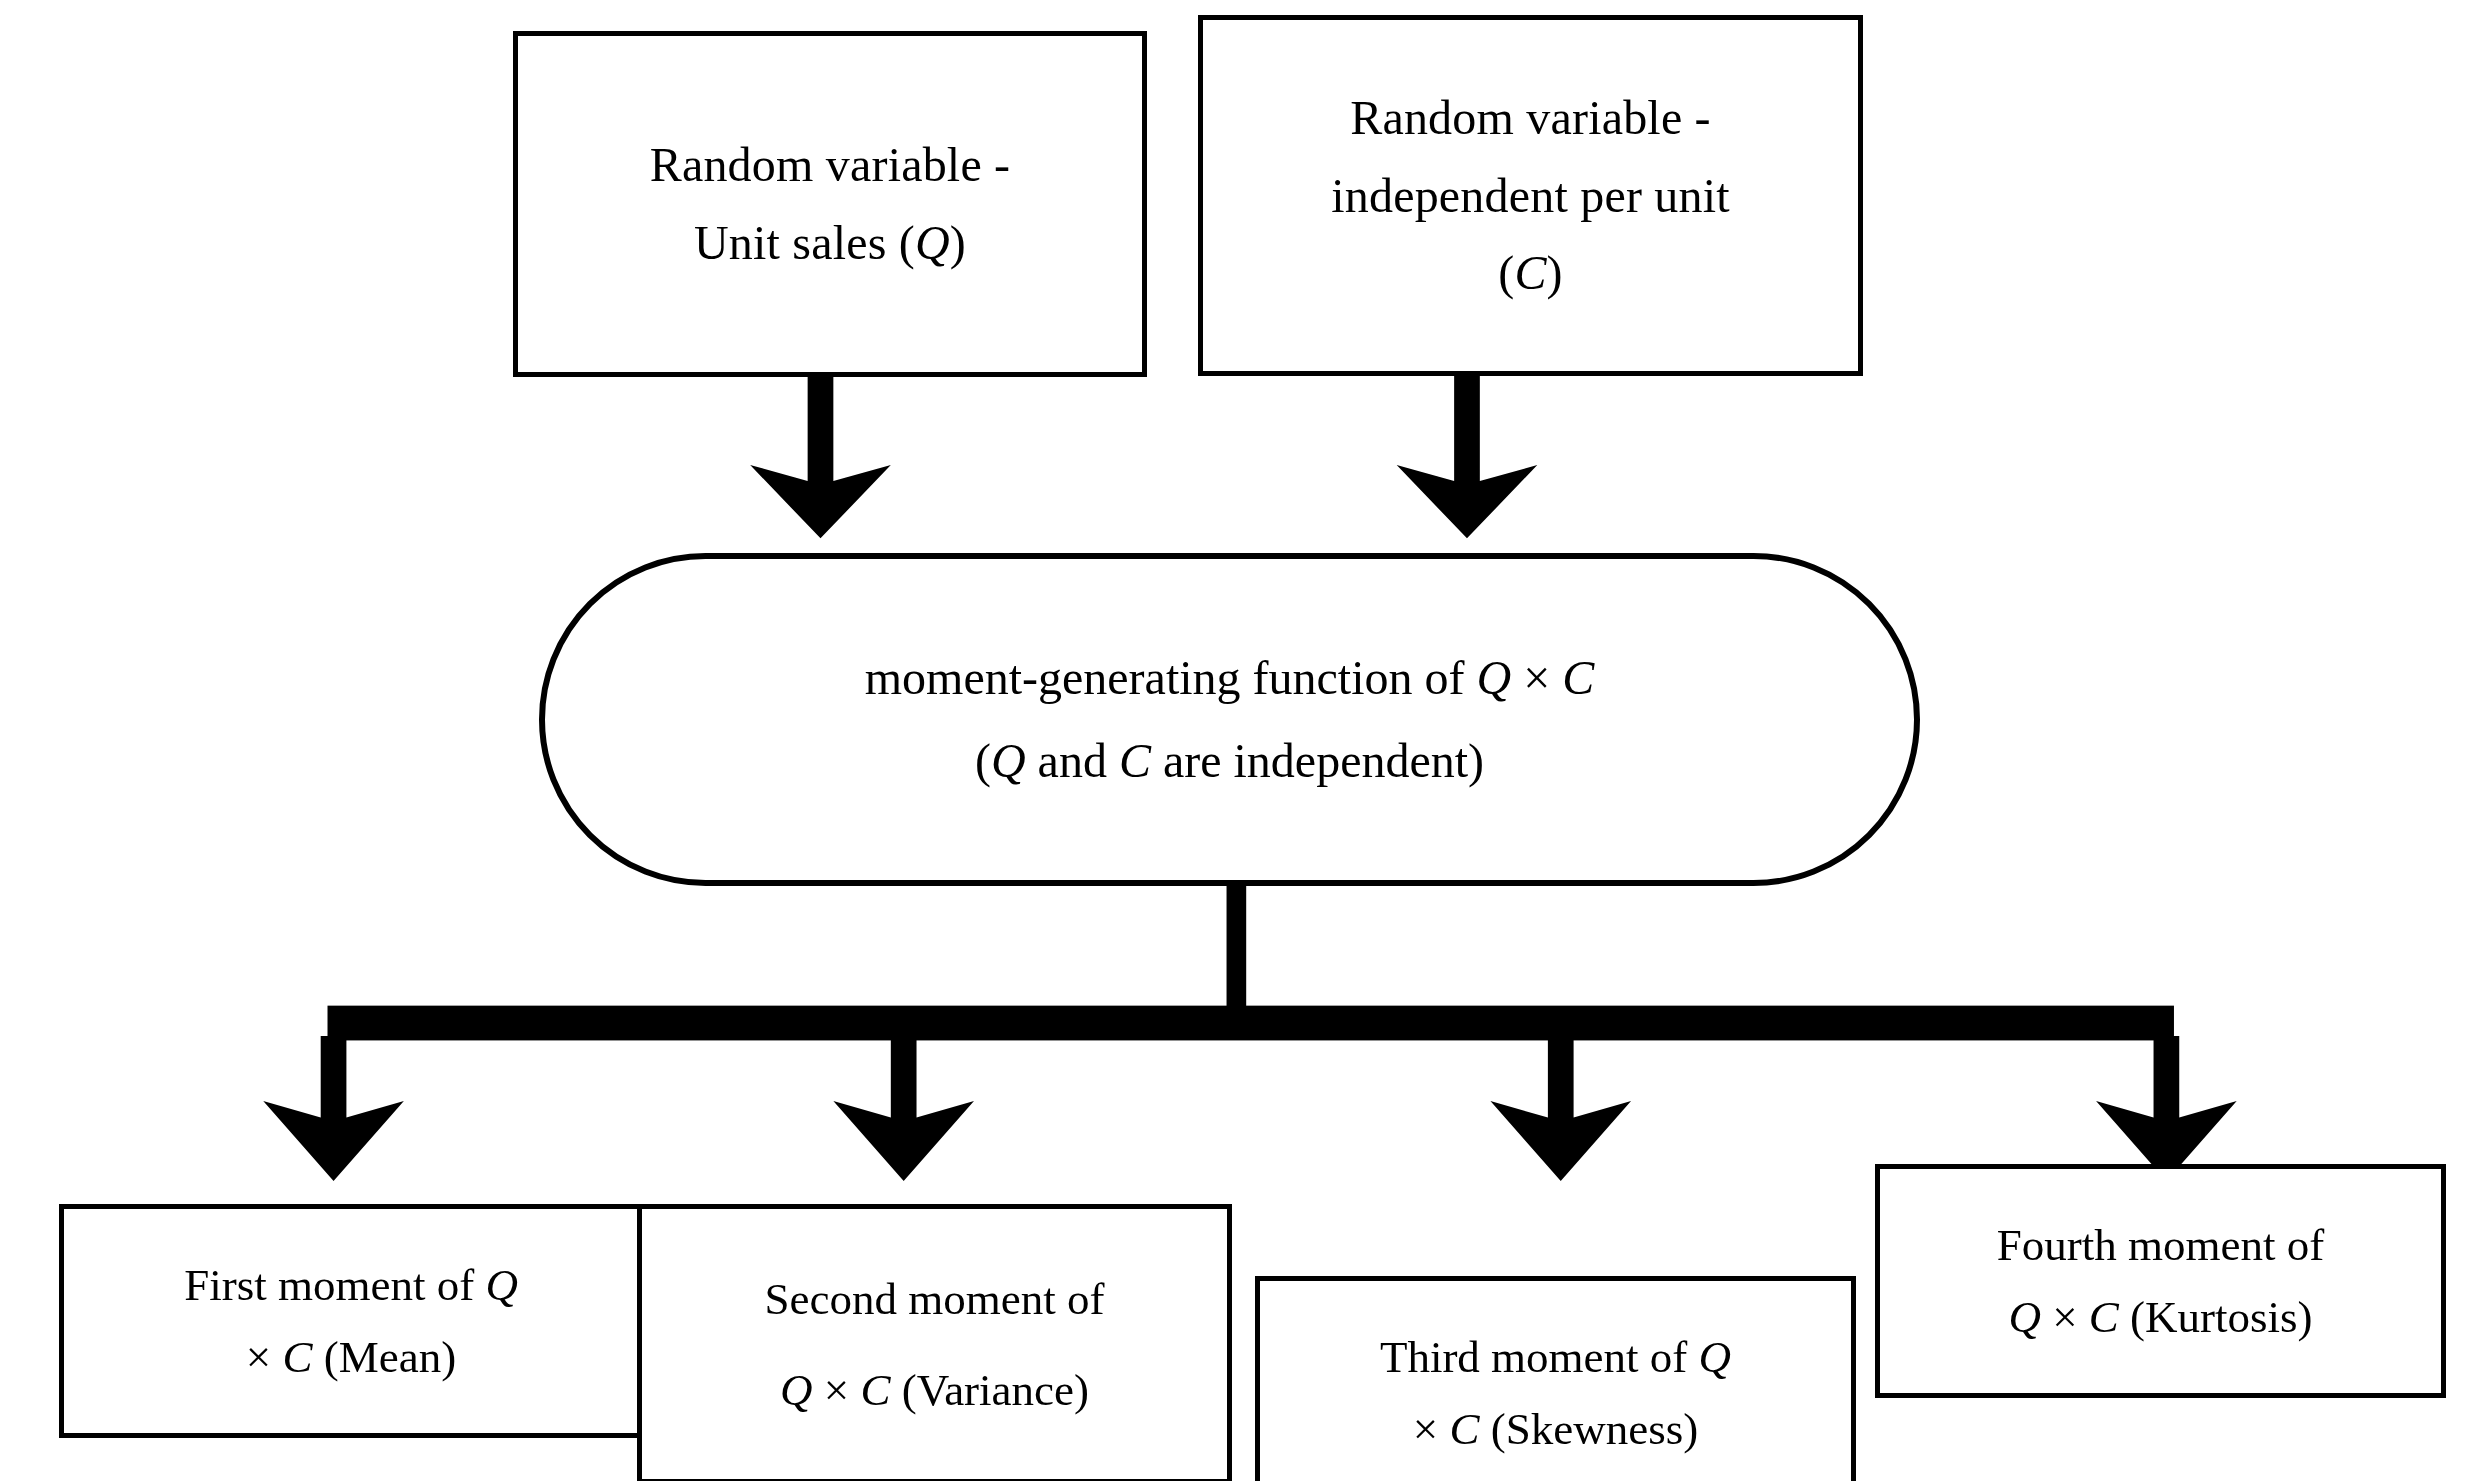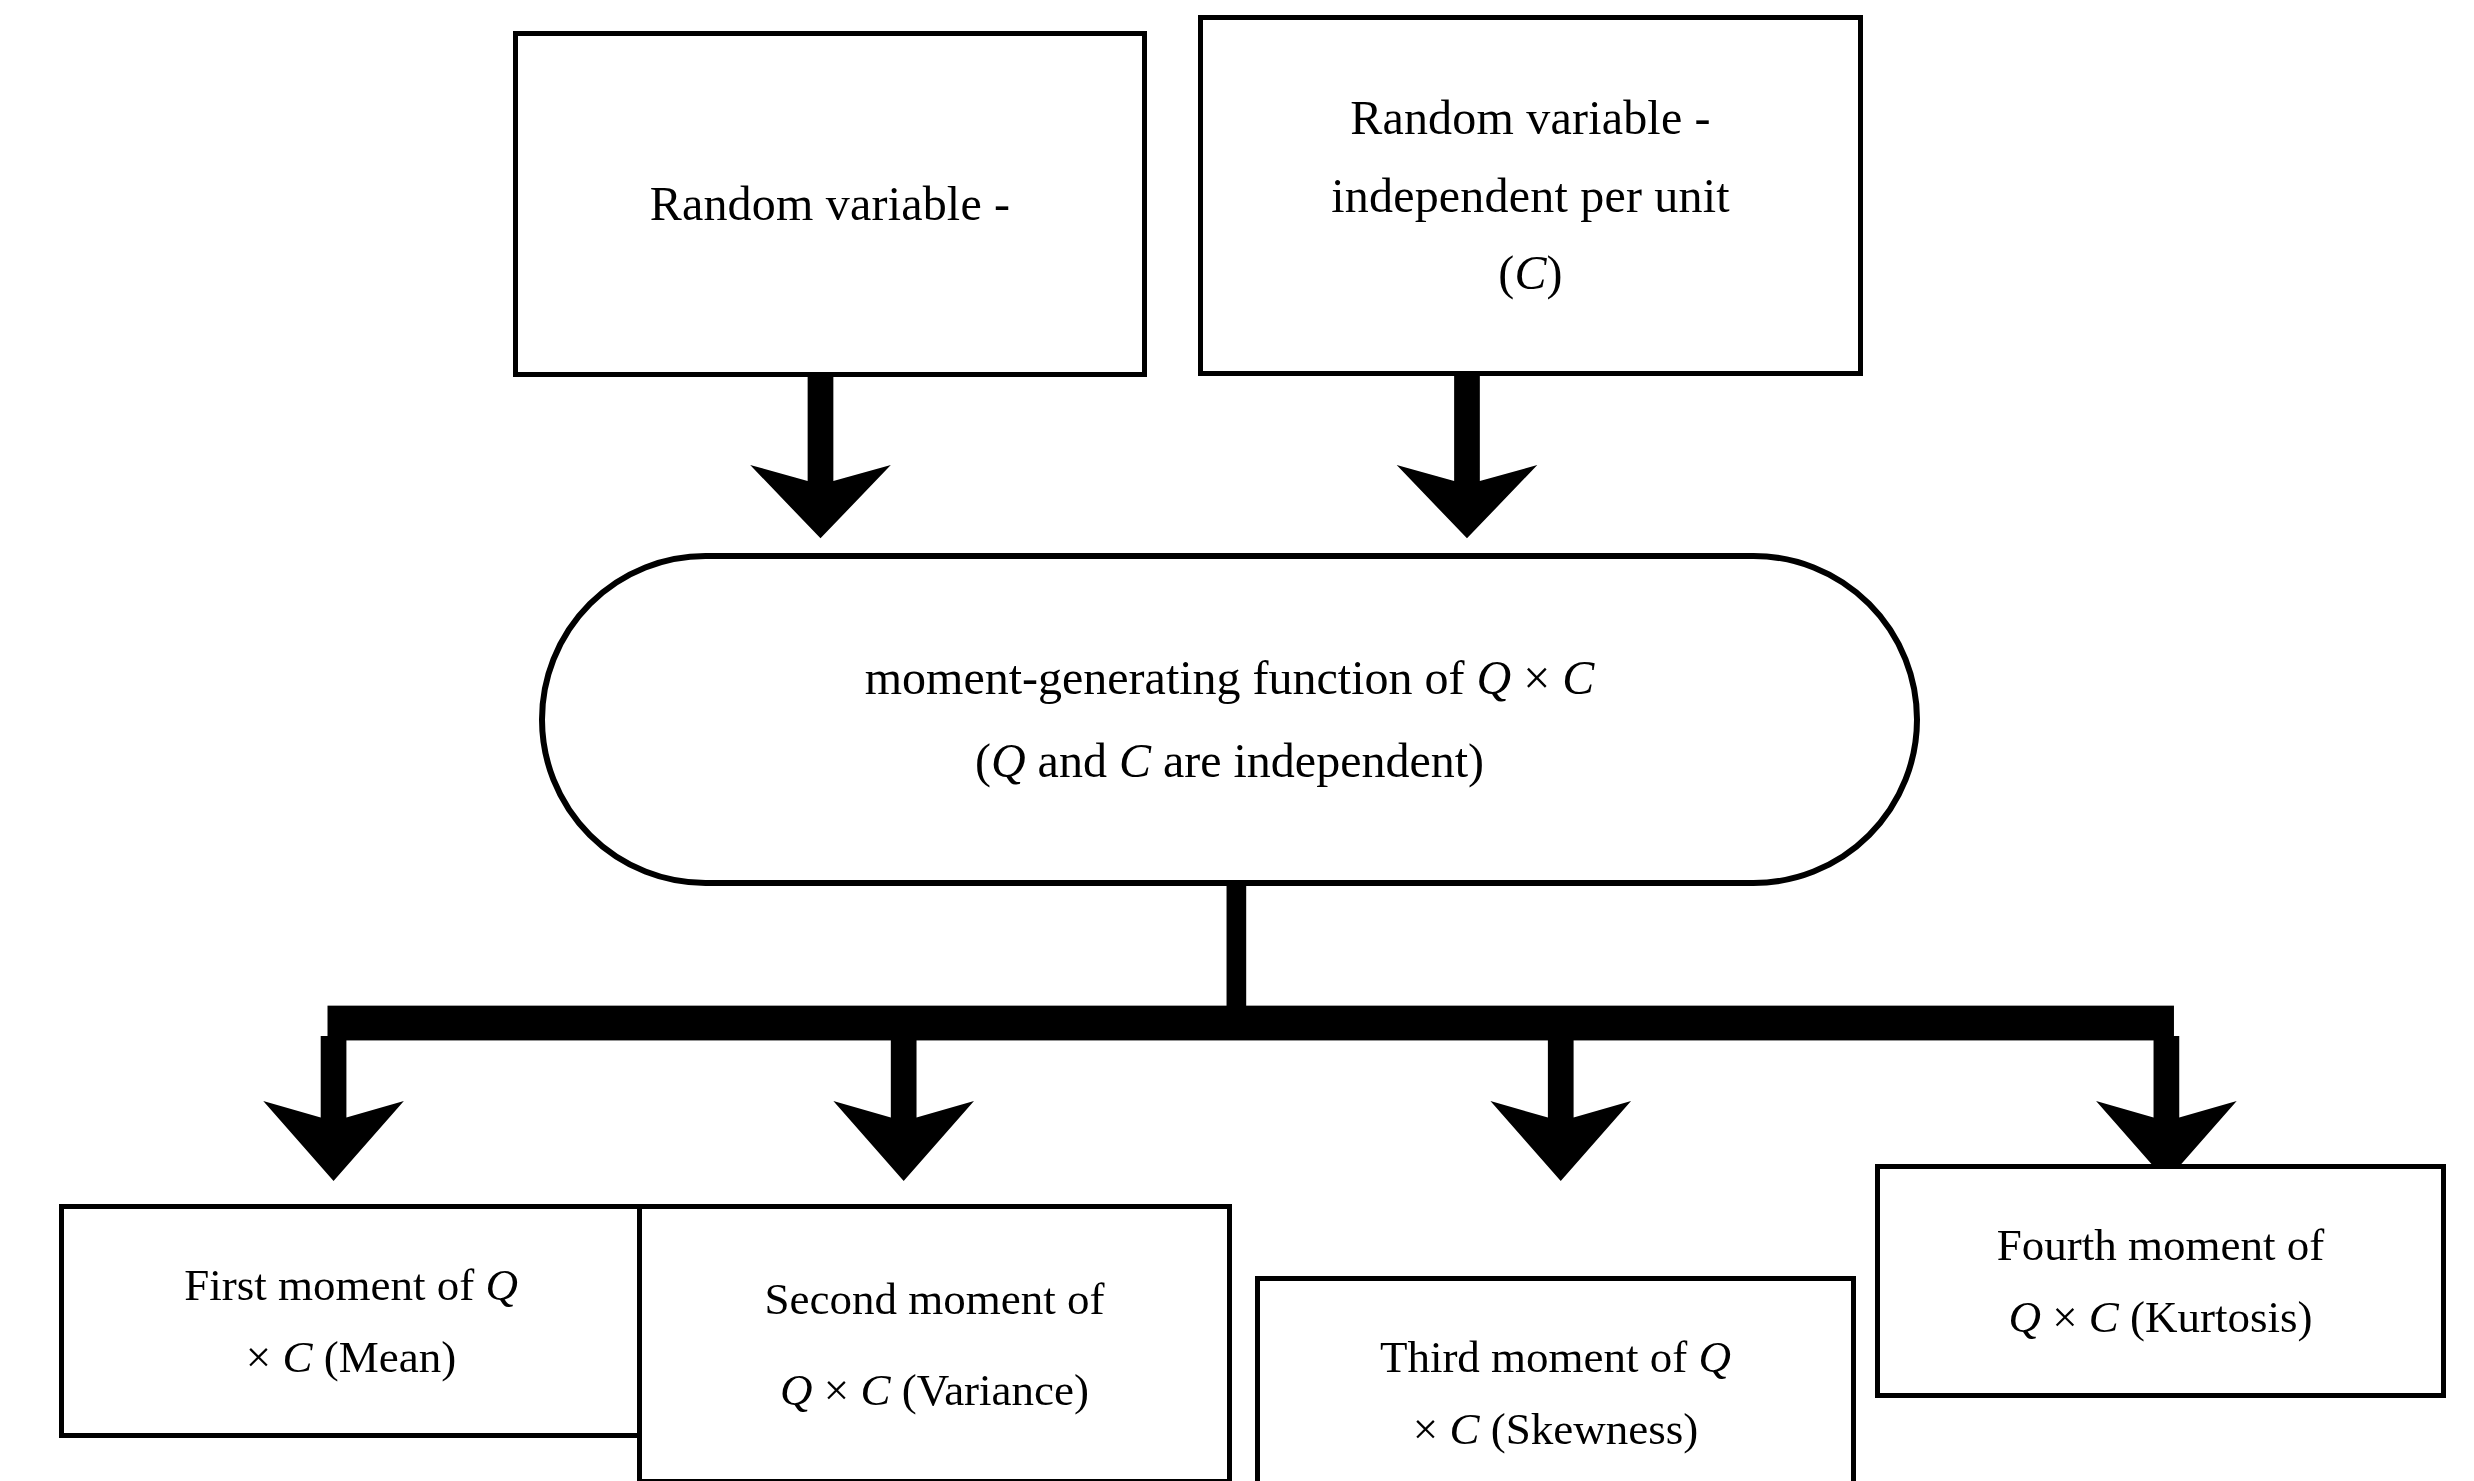--- a/index.html
+++ b/index.html
@@ -138,20 +138,21 @@
                L 2958,1456
                L 2865,1562
                L 2772,1456
                L 2848,1478
                Z"></path>
     </g>
   </svg>
 
   <div class="node rect-node top-node" style="left:513px; top:31px; width:634px; height:346px;">
     <span class="line"><span>Random variable -</span></span>
+    <span class="line"><span>Unit sales (</span><span class="var">Q</span><span>)</span></span>
   </div>
 
   <div class="node rect-node top-node" style="left:1198px; top:15px; width:665px; height:361px;">
     <span class="line"><span>Random variable -</span></span>
     <span class="line"><span>independent per unit</span></span>
     <span class="line"><span>(</span><span class="var">C</span><span>)</span></span>
   </div>
 
   <div class="node round-node mgf-node" style="left:539px; top:553px; width:1381px; height:333px;">
     <span class="line"><span>moment-generating function of </span><span class="var">Q</span><span> × </span><span class="var">C</span></span>

